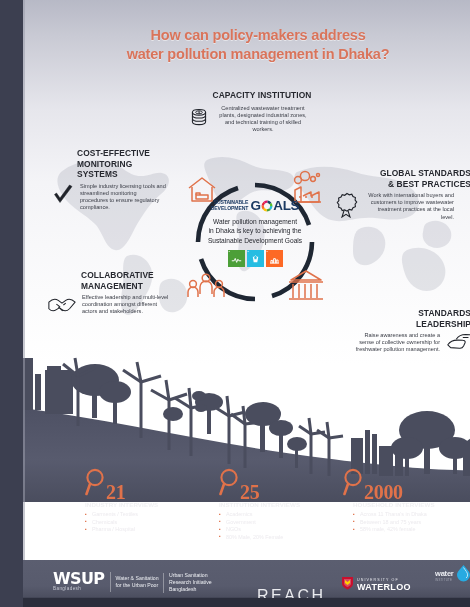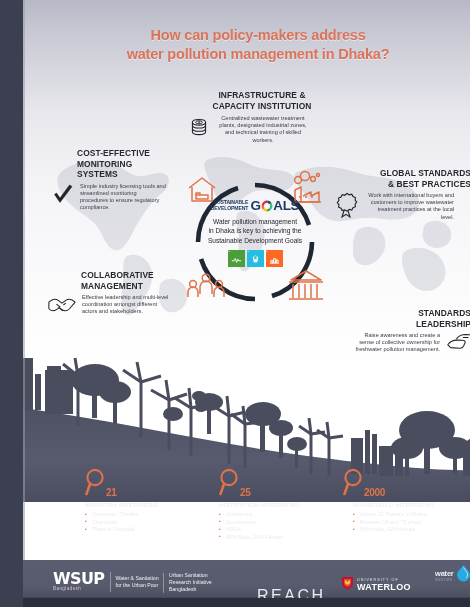--- a/index.html
+++ b/index.html
@@ -79,22 +79,22 @@
   .badge .bglyph { position: absolute; left: 0; bottom: 1px; width: 100%; text-align: center; font-size: 8px; line-height: 8px; }
 
   
   #skyline { position: absolute; left: 0; top: 352px; width: 470px; height: 150px; }
 
   
   #stats { position: absolute; left: 0; top: 470px; width: 470px; height: 90px; }
   .stat { position: absolute; top: 0; }
   .stat-top { display: flex; align-items: flex-end; gap: 1px; height: 30px; }
   .stat-num {
-    color: #e0724a; font-weight: bold; font-size: 10px; line-height: 15px;
-    font-family: Liberation Sans, sans-serif; letter-spacing: -.3px;
+    color: #e0724a; font-weight: bold; font-size: 20px; line-height: 15px;
+    font-family: Liberation Serif, serif; letter-spacing: -.3px;
   }
   .stat-label {
     color: #f0f0f2; font-weight: bold; font-size: 6.2px; line-height: 8px;
     letter-spacing: .1px; margin-top: 1px;
   }
   .stat-list { margin-top: 2px; }
   .stat-list li {
     list-style: none; color: #eceaee; font-size: 5.4px; line-height: 7.6px;
     padding-left: 7px; position: relative;
   }
@@ -149,21 +149,20 @@
       <path d="M266 40 C284 32 306 34 324 40 C342 46 356 44 370 50 C384 56 392 68 386 78 C378 90 360 88 344 86 C326 84 312 92 300 88 C286 84 280 70 272 60 C266 52 260 44 266 40 Z"></path>
       <path d="M330 96 C342 92 352 98 354 108 C356 120 348 128 340 132 C330 136 322 130 322 120 C322 110 322 99 330 96 Z"></path>
       <path d="M376 118 C390 112 406 118 412 130 C418 142 412 154 402 158 C390 162 378 154 374 142 C371 132 368 122 376 118 Z"></path>
       <path d="M398 90 C408 86 418 92 420 100 C422 110 414 116 406 116 C396 116 390 108 392 100 C393 94 393 92 398 90 Z"></path>
       <path d="M134 148 C144 144 154 150 156 160 C158 170 152 178 144 180 C134 182 128 174 128 164 C128 156 128 150 134 148 Z"></path>
     </g>
   </svg>
 
   <div class="module" style="left:165px; top:90px; width:148px;">
     <div class="mod-head ta-c">
-      <div>INFRASTRUCTURE &amp;</div>
       <div>CAPACITY INSTITUTION</div>
     </div>
     <div class="mod-row" style="margin-top:4px;">
       <span class="mod-icon">
         <svg width="22" height="22" viewBox="0 0 24 24">
           <g fill="none" stroke="#1f2229" stroke-width="1.15">
             <ellipse cx="12" cy="8" rx="7.2" ry="3.1"></ellipse>
             <path d="M4.8 8v3.1c0 1.7 3.2 3.1 7.2 3.1s7.2-1.4 7.2-3.1V8"></path>
             <path d="M4.8 11.6v3.1c0 1.7 3.2 3.1 7.2 3.1s7.2-1.4 7.2-3.1v-3.1"></path>
             <path d="M4.8 15.2v3.1c0 1.7 3.2 3.1 7.2 3.1s7.2-1.4 7.2-3.1v-3.1"></path>

